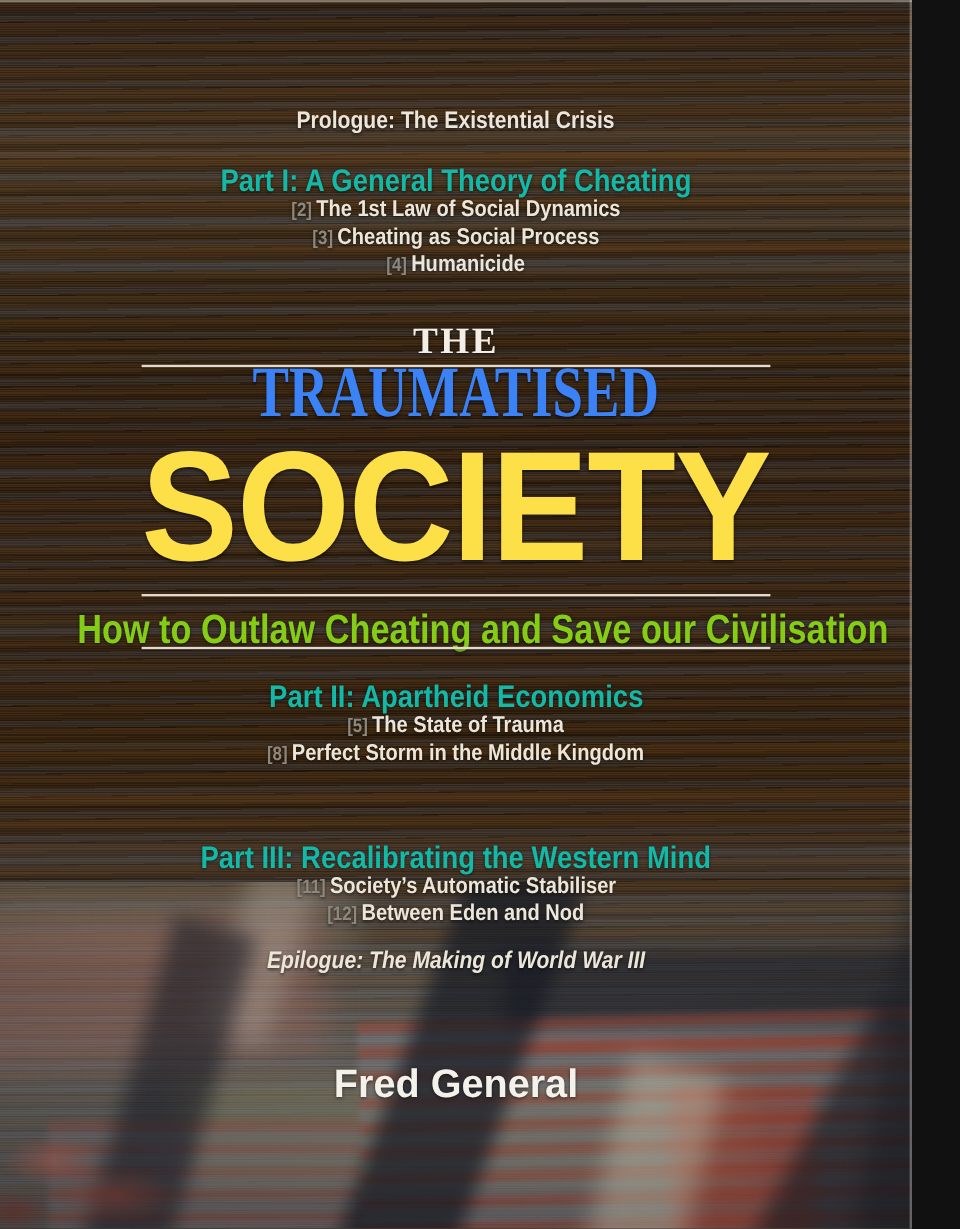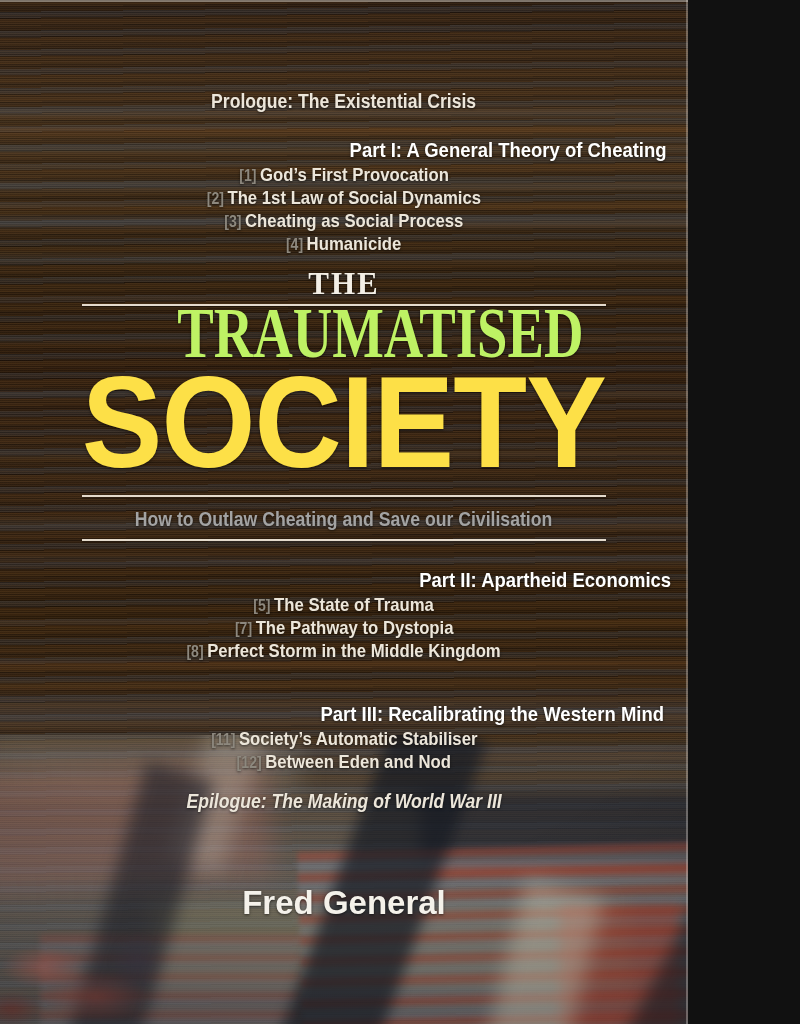--- a/index.html
+++ b/index.html
@@ -1,17 +1,17 @@
 <!DOCTYPE html>
 <html><head>
 <meta charset="utf-8">
 <style>
   html,body{margin:0;padding:0;background:#111;}
   .canvas{
-    position:relative;width:688px;height:1024px;overflow:hidden;
+    position:relative;width:760px;height:1024px;overflow:hidden;
     font-family:"Liberation Sans",sans-serif;
     background:#2a1b10;
   }
   
   .bg-base{
     position:absolute;inset:0;
     background-image:
       repeating-linear-gradient(180deg,
         rgba(0,0,0,0.28) 0px, rgba(0,0,0,0.28) 1px,
         rgba(255,248,235,0.025) 1px, rgba(255,248,235,0.025) 2px,
@@ -81,41 +81,41 @@
   .vignette{position:absolute;inset:0;pointer-events:none;
     background:radial-gradient(130% 95% at 50% 32%, rgba(0,0,0,0) 55%, rgba(0,0,0,0.32) 100%);}
   .edge-top{position:absolute;top:0;left:0;right:0;height:2px;background:rgba(225,222,214,0.45);}
   .edge-right{position:absolute;top:0;right:0;bottom:0;width:2px;background:rgba(225,222,214,0.35);}
   
   .txt{position:absolute;left:0;width:100%;text-align:center;color:#ece6da;
        text-shadow:0 1px 3px rgba(0,0,0,0.55);z-index:10;}
   .cond{display:inline-block;transform:scaleX(0.88);transform-origin:center;white-space:nowrap;}
   .toc{line-height:22px;font-weight:bold;}
   .prologue-line{font-size:20px;margin-bottom:26px;}
-  .part-heading{font-size:21px;line-height:24px;margin-bottom:2px;color:#ffffff;text-align:right;}
+  .part-heading{font-size:26px;line-height:24px;margin-bottom:2px;color:#14b8a6;}
   .ch{font-size:19px;line-height:22px;}
   .chnum{font-size:16px;color:#8d887e;margin-right:4px;font-weight:bold;}
   .epilogue-line{font-size:20px;margin-top:16px;font-style:italic;}
   .toc-top{top:90px;}
   .toc-mid{top:568px;}
   .toc-low{top:702px;}
   .title-the{top:268px;font-family:"Liberation Serif",serif;font-weight:bold;
     font-size:31px;line-height:1;letter-spacing:2px;color:#f3efe6;}
   .rule{position:absolute;left:50%;width:524px;margin-left:-262px;height:2px;
     background:#e4dacc;z-index:10;box-shadow:0 1px 2px rgba(0,0,0,0.4);}
   .rule1{top:304px;}
   .rule2{top:495px;}
   .rule3{top:539px;}
   .title-main1{top:297px;font-family:"Liberation Serif",serif;font-weight:bold;
-    font-size:72px;line-height:1;color:#bef264;margin-left:36px;}
+    font-size:60px;line-height:1;color:#3b82f6;}
   .title-main1 .squeeze{display:inline-block;transform:scaleX(0.76);transform-origin:center;white-space:nowrap;}
   .title-main2{top:357px;font-weight:bold;font-size:130px;line-height:1;
     letter-spacing:-1px;color:#fde047;}
   .title-main2 .squeeze{display:inline-block;transform:scaleX(0.93);transform-origin:center;white-space:nowrap;}
-  .subtitle{top:508px;font-weight:bold;font-size:21px;line-height:1;color:#a3a3a3;text-align:center;}
+  .subtitle{top:508px;font-weight:bold;font-size:34px;line-height:1;color:#84cc16;text-align:center;}
   .subtitle .squeeze{display:inline-block;transform:scaleX(0.84);transform-origin:center;white-space:nowrap;}
   .author{top:886px;font-weight:bold;font-size:33px;line-height:1;color:#f4f1ea;}
 </style>
 </head>
 <body>
 
 <div class="canvas">
 
   <div class="bg-base"></div>
   <div class="streak s1"></div>
@@ -161,21 +161,20 @@
   <div class="edge-right"></div>
 
   <div class="txt toc toc-top">
     <div class="prologue-line">
       <span class="cond">Prologue: The Existential Crisis</span>
     </div>
     <div>
       <div class="part-heading">
         <span class="cond">Part I: A General Theory of Cheating</span>
       </div>
-      <div class="ch"><span class="cond"><span class="chnum">[1]</span><span>God’s First Provocation</span></span></div>
       <div class="ch"><span class="cond"><span class="chnum">[2]</span><span>The 1st Law of Social Dynamics</span></span></div>
       <div class="ch"><span class="cond"><span class="chnum">[3]</span><span>Cheating as Social Process</span></span></div>
       <div class="ch"><span class="cond"><span class="chnum">[4]</span><span>Humanicide</span></span></div>
     </div>
   </div>
 
   <div class="txt title-the">THE</div>
   <div class="rule rule1"></div>
   <div class="txt title-main1">
     <span class="squeeze">TRAUMATISED</span>
@@ -187,21 +186,20 @@
   <div class="txt subtitle">
     <span class="squeeze">How to Outlaw Cheating and Save our Civilisation</span>
   </div>
   <div class="rule rule3"></div>
 
   <div class="txt toc toc-mid">
     <div class="part-heading">
       <span class="cond">Part II: Apartheid Economics</span>
     </div>
     <div class="ch"><span class="cond"><span class="chnum">[5]</span><span>The State of Trauma</span></span></div>
-    <div class="ch"><span class="cond"><span class="chnum">[7]</span><span>The Pathway to Dystopia</span></span></div>
     <div class="ch"><span class="cond"><span class="chnum">[8]</span><span>Perfect Storm in the Middle Kingdom</span></span></div>
   </div>
 
   <div class="txt toc toc-low">
     <div class="part-heading">
       <span class="cond">Part III: Recalibrating the Western Mind</span>
     </div>
     <div class="ch"><span class="cond"><span class="chnum">[11]</span><span>Society’s Automatic Stabiliser</span></span></div>
     <div class="ch"><span class="cond"><span class="chnum">[12]</span><span>Between Eden and Nod</span></span></div>
     <div class="epilogue-line">

